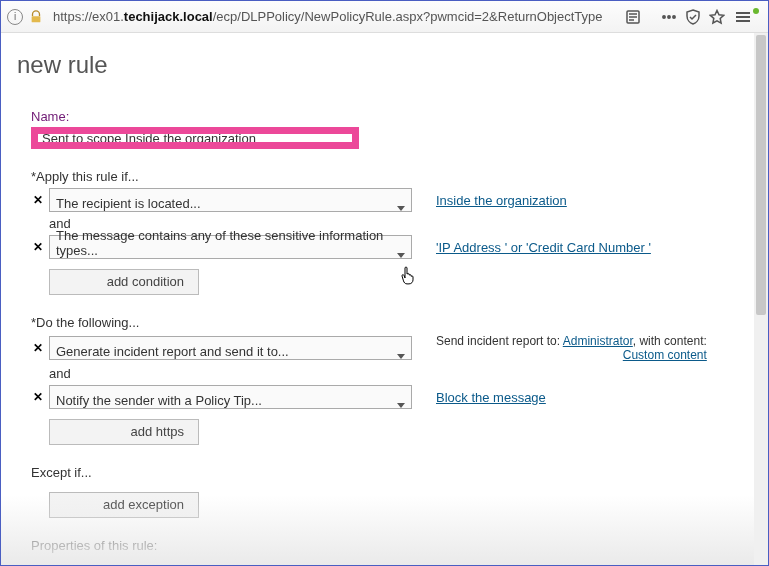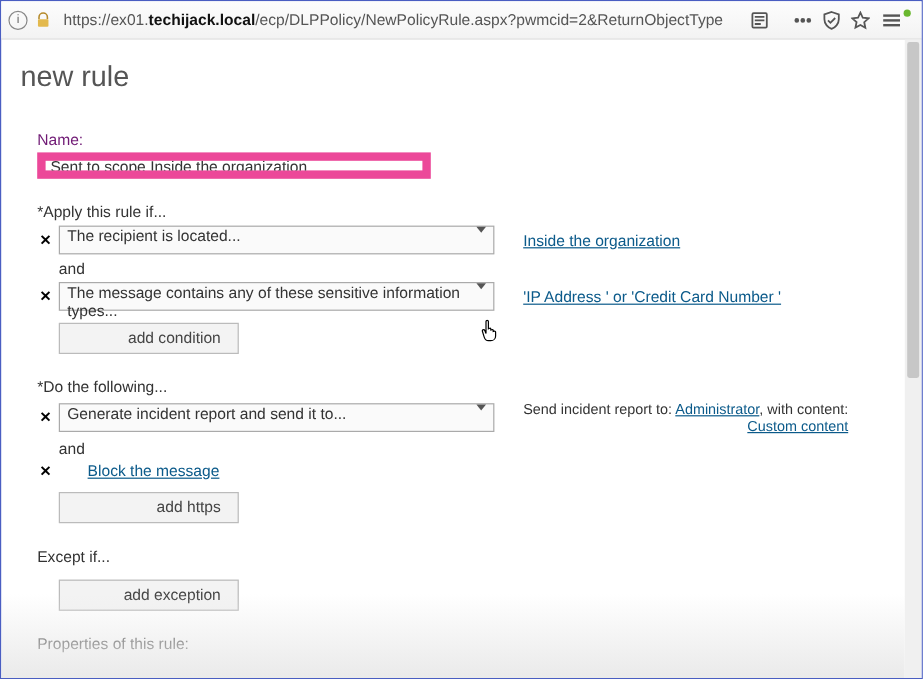--- a/index.html
+++ b/index.html
@@ -101,21 +101,21 @@
     display:inline-flex; align-items:center; justify-content:center;
     font-weight: bold; color: #000; font-size: 12px;
     margin-right: 4px;
     cursor: pointer;
   }
   .dropdown {
     width: 363px;
     height: 24px;
     border: 1px solid #aaa;
     background: #fafafa;
-    display:flex; align-items:flex-start; justify-content: space-between;
+    display:flex; align-items:flex-end; justify-content: space-between;
     padding: 0 6px;
     font-size: 13px;
     color: #333;
     cursor: pointer;
   }
   .dropdown .caret {
     width: 0; height: 0;
     border-left: 4px solid transparent;
     border-right: 4px solid transparent;
     border-top: 5px solid #555;
@@ -258,20 +258,24 @@
         <span class="side-text">
           <span>Send incident report to: </span><a href="#">Administrator</a><span>, with content: </span><br>
           <a href="#">Custom content</a>
         </span>
       </div>
 
       <div class="connector">and</div>
 
       <div class="row">
         <span class="remove-x">✕</span>
+        <div class="dropdown">
+          <span>Notify the sender with a Policy Tip...</span>
+          <span class="caret"></span>
+        </div>
         <a class="side-link" href="#">Block the message</a>
       </div>
 
       <button class="btn">add https</button>
 
       <div class="section-label">Except if...</div>
       <button class="btn">add exception</button>
 
       <div class="section-label">Properties of this rule:</div>
     </div>

